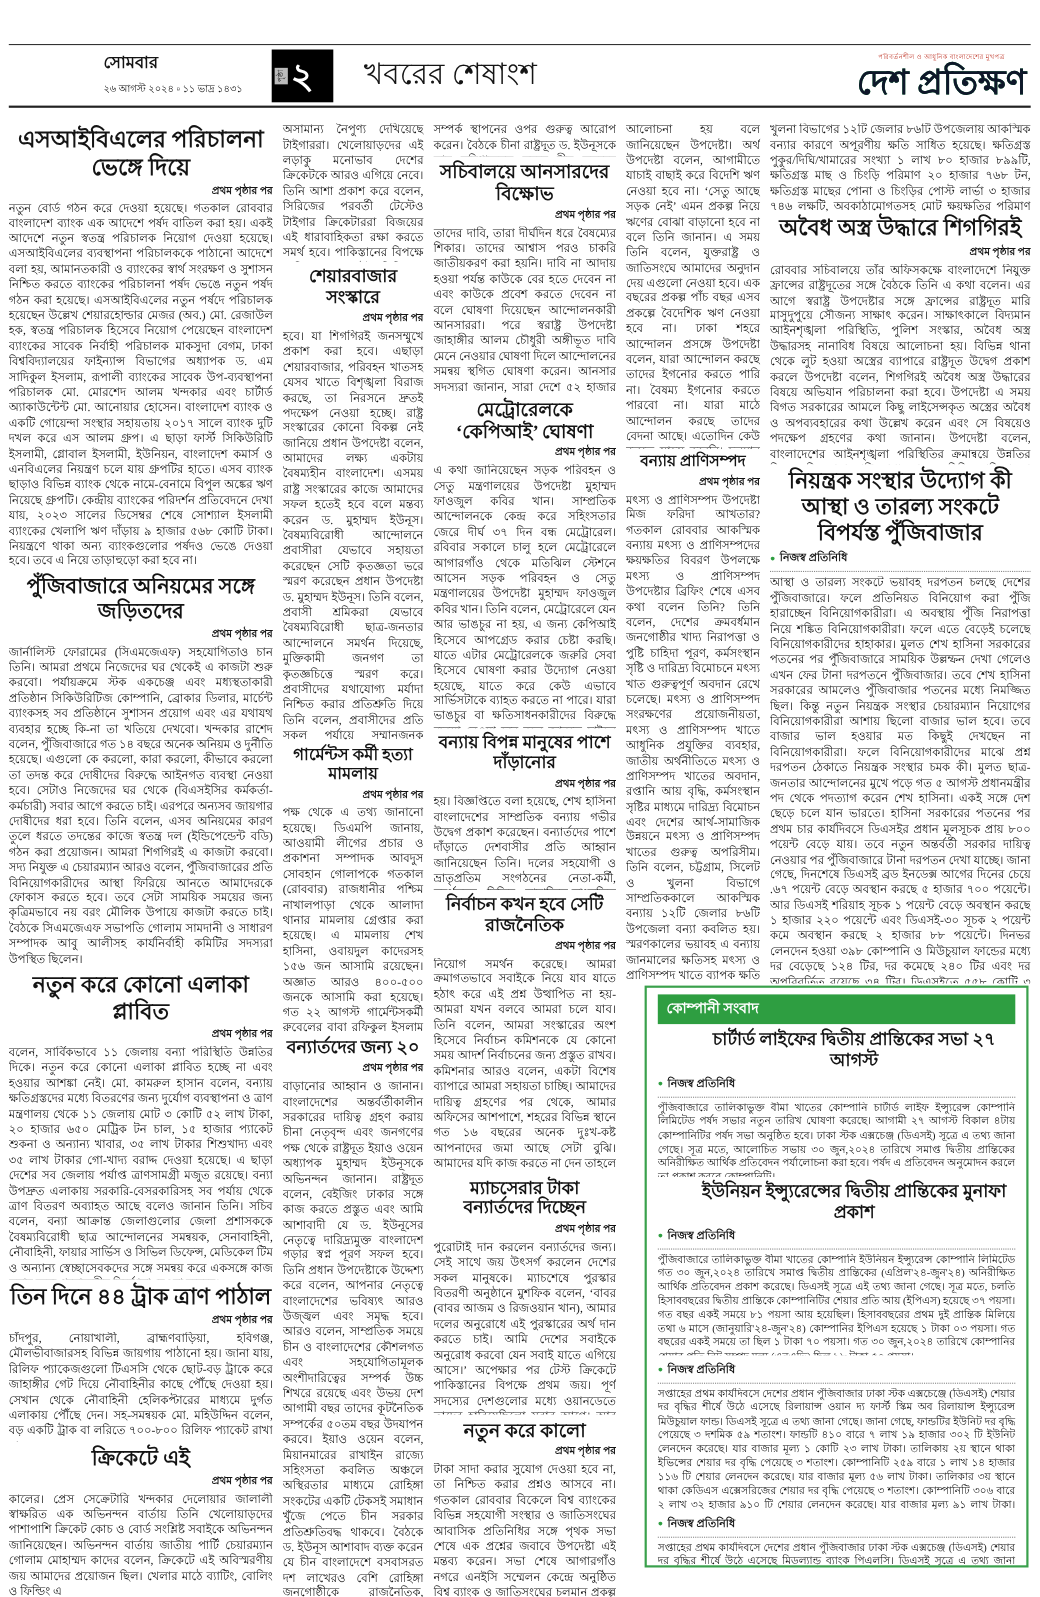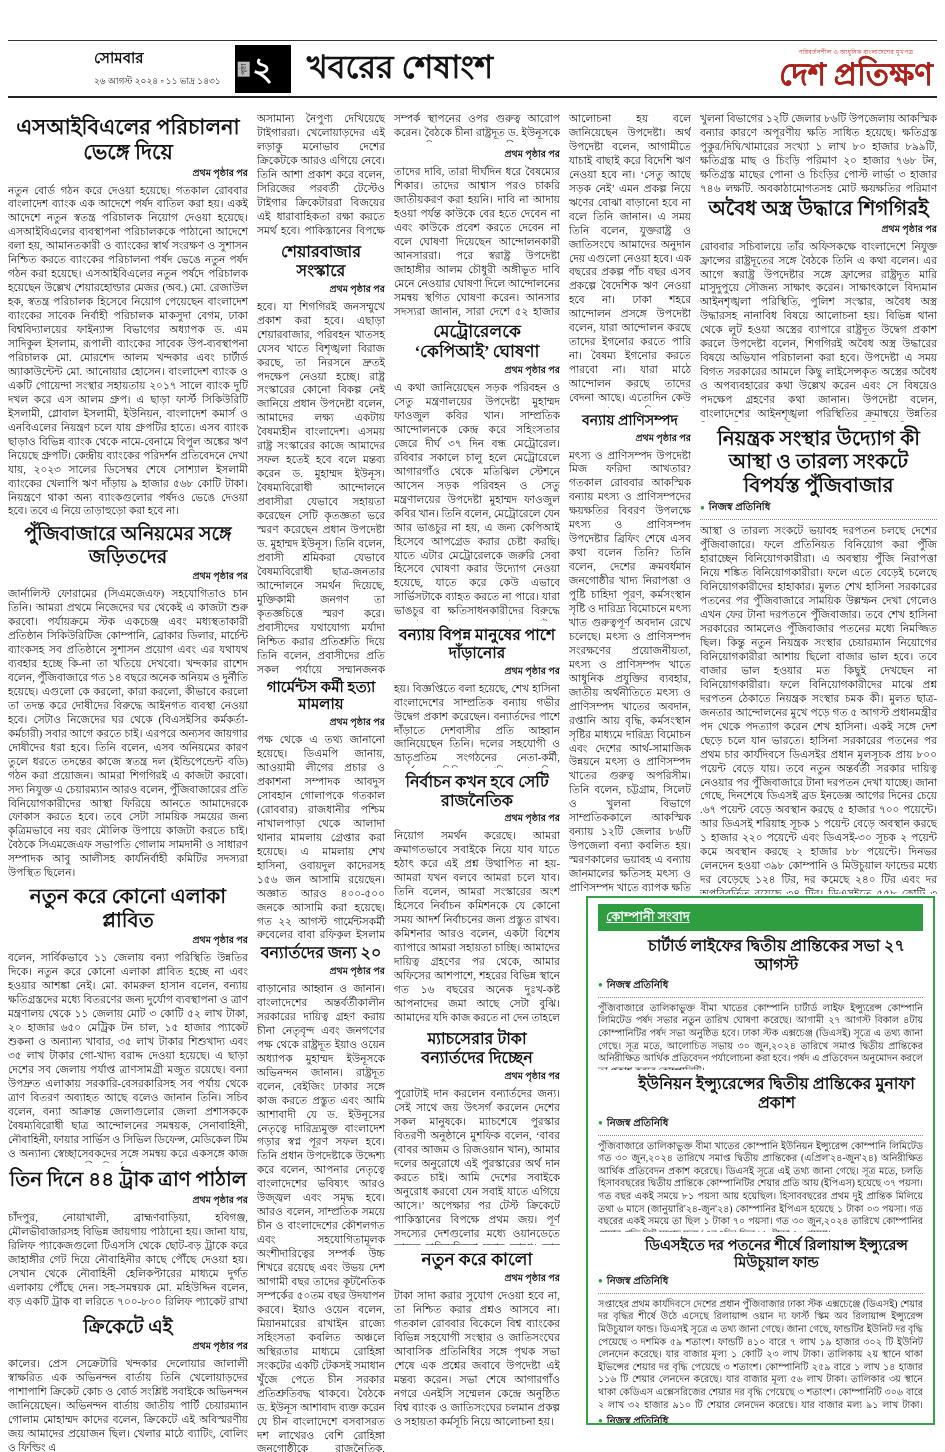--- a/index.html
+++ b/index.html
@@ -1,50 +1,50 @@
 <!DOCTYPE html>
 <html><head>
 <meta charset="utf-8">
 <style>
   html,body{margin:0;padding:0;background:#fff;}
   .page{position:relative;width:945px;height:1452px;background:#fff;overflow:hidden;
         font-family:"Liberation Serif","DejaVu Serif",serif;color:#141414;}
   .masthead{position:absolute;left:8px;right:8px;top:40px;height:58px;
         border-top:1px solid #333;border-bottom:2px solid #222;
-        display:flex;align-items:center;box-sizing:border-box;}
+        display:flex;align-items:center;box-sizing:border-box;gap:12px;}
   .dateblock{margin-left:86px;line-height:1.1;}
   .day{font-weight:bold;font-size:15px;}
   .date{font-size:9px;margin-top:10px;}
   .pagebox{width:56px;height:48px;background:#000;color:#fff;margin-left:14px;position:relative;
         display:flex;align-items:center;justify-content:center;flex:0 0 auto;}
   .pageword{position:absolute;left:1px;top:50%;transform:translateY(-50%) rotate(-90deg);
         font-size:7px;color:#111;background:#bbb;padding:0 2px;}
   .pagenum{font-size:32px;font-weight:bold;line-height:1;}
-  .section{font-size:32px;font-weight:bold;margin-left:16px;white-space:nowrap;}
+  .section{font-size:27px;font-weight:normal;margin-left:16px;white-space:nowrap;}
   .logoblock{margin-left:auto;margin-right:4px;text-align:center;}
   .tagline{font-size:6px;color:#c0392b;letter-spacing:.4px;margin-bottom:1px;}
-  .papername{font-size:31px;font-weight:bold;color:#b91c1c;line-height:1;
+  .papername{font-size:31px;font-weight:bold;color:#0f172a;line-height:1;
         text-shadow:0 0 0 #0b7a33;}
   .body{position:absolute;left:8px;top:112px;width:929px;height:1348px;}
   .col{position:absolute;top:0;overflow:hidden;}
   .colA{left:0;width:240px;height:1348px;}
   .colB{left:249px;width:128px;height:1348px;}
   .colC{left:386px;width:166px;height:1348px;}
   .colD{left:561px;width:122px;height:782px;}
   .colE{left:692px;width:237px;height:782px;}
   .hl{font-weight:bold;text-align:center;line-height:1.18;margin:3px 0 1px;}
   .sub{text-align:right;font-weight:bold;font-size:9.5px;margin:0 0 3px;}
   .bd{font-size:10.5px;line-height:1.33;text-align:justify;margin:0 0 5px;overflow:hidden;}
   .byline{font-size:10px;font-weight:bold;border-bottom:1px dotted #888;
         padding-bottom:3px;margin:2px 0 4px;display:flex;gap:4px;align-items:center;}
   .dot{color:#2e9e41;font-size:8px;line-height:1;}
   .companybox{position:absolute;left:578px;top:784px;width:349px;height:529px;
         border:2px solid #3aa04c;background:#fff;padding:6px 10px;box-sizing:border-box;overflow:hidden;}
   .boxhead{background:#2e9e41;color:#fff;font-weight:bold;font-size:13px;
-        padding:3px 8px;margin-bottom:6px;text-decoration:underline;}
+        padding:3px 8px;margin-bottom:6px;}
   .companybox .hl{margin-top:4px;margin-left:32px;}
   .companybox .bd{font-size:9.5px;}
 </style>
 </head>
 <body>
 
 <div class="page">
 
   <header class="masthead">
     <div class="dateblock">
@@ -111,20 +111,21 @@
         <div class="sub">প্রথম পৃষ্ঠার পর</div>
         <p class="bd">বাড়ানোর আহ্বান ও জানান। বাংলাদেশের অন্তর্বর্তীকালীন সরকারের দায়িত্ব গ্রহণ করায় চীনা নেতৃবৃন্দ এবং জনগণের পক্ষ থেকে রাষ্ট্রদূত ইয়াও ওয়েন অধ্যাপক মুহাম্মদ ইউনূসকে অভিনন্দন জানান। রাষ্ট্রদূত বলেন, বেইজিং ঢাকার সঙ্গে কাজ করতে প্রস্তুত এবং আমি আশাবাদী যে ড. ইউনূসের নেতৃত্বে দারিদ্র্যমুক্ত বাংলাদেশ গড়ার স্বপ্ন পূরণ সফল হবে। তিনি প্রধান উপদেষ্টাকে উদ্দেশ্য করে বলেন, আপনার নেতৃত্বে বাংলাদেশের ভবিষ্যৎ আরও উজ্জ্বল এবং সমৃদ্ধ হবে। আরও বলেন, সাম্প্রতিক সময়ে চীন ও বাংলাদেশের কৌশলগত এবং সহযোগিতামূলক অংশীদারিত্বের সম্পর্ক উচ্চ শিখরে রয়েছে এবং উভয় দেশ আগামী বছর তাদের কূটনৈতিক সম্পর্কের ৫০তম বছর উদযাপন করবে। ইয়াও ওয়েন বলেন, মিয়ানমারের রাখাইন রাজ্যে সহিংসতা কবলিত অঞ্চলে অস্থিরতার মাধ্যমে রোহিঙ্গা সংকটের একটি টেকসই সমাধান খুঁজে পেতে চীন সরকার প্রতিশ্রুতিবদ্ধ থাকবে। বৈঠকে ড. ইউনূস আশাবাদ ব্যক্ত করেন যে চীন বাংলাদেশে বসবাসরত দশ লাখেরও বেশি রোহিঙ্গা জনগোষ্ঠীকে রাজনৈতিক, আর্থিক ও মানবিক সহায়তা অব্যাহত রাখবে।</p>
       </article>
     </section>
 
     <section class="col colC">
       <article>
         <p class="bd" style="max-height:30px">সম্পর্ক স্থাপনের ওপর গুরুত্ব আরোপ করেন। বৈঠকে চীনা রাষ্ট্রদূত ড. ইউনূসকে তার সুবিধাজনক সময়ে চীন সফরের আমন্ত্রণ জানান।</p>
       </article>
       <article>
+        <h2 class="hl" style="font-size:17px">সচিবালয়ে আনসারদের বিক্ষোভ</h2>
         <div class="sub">প্রথম পৃষ্ঠার পর</div>
         <p class="bd" style="max-height:152px">তাদের দাবি, তারা দীর্ঘদিন ধরে বৈষম্যের শিকার। তাদের আশ্বাস পরও চাকরি জাতীয়করণ করা হয়নি। দাবি না আদায় হওয়া পর্যন্ত কাউকে বের হতে দেবেন না এবং কাউকে প্রবেশ করতে দেবেন না বলে ঘোষণা দিয়েছেন আন্দোলনকারী আনসাররা। পরে স্বরাষ্ট্র উপদেষ্টা জাহাঙ্গীর আলম চৌধুরী অঙ্গীভূত দাবি মেনে নেওয়ার ঘোষণা দিলে আন্দোলনের সমন্বয় স্থগিত ঘোষণা করেন। আনসার সদস্যরা জানান, সারা দেশে ৫২ হাজার ১৩০ জন অঙ্গীভূত আনসার সদস্য রয়েছেন। তাঁদের দাবির জন্য স্বরাষ্ট্র মন্ত্রণালয় থেকে সাত সদস্যের একটি কমিটি হয়েছে।</p>
       </article>
       <article>
         <h2 class="hl" style="font-size:17px">মেট্রোরেলকে ‘কেপিআই’ ঘোষণা</h2>
         <div class="sub">প্রথম পৃষ্ঠার পর</div>
         <p class="bd" style="max-height:240px">এ কথা জানিয়েছেন সড়ক পরিবহন ও সেতু মন্ত্রণালয়ের উপদেষ্টা মুহাম্মদ ফাওজুল কবির খান। সাম্প্রতিক আন্দোলনকে কেন্দ্র করে সহিংসতার জেরে দীর্ঘ ৩৭ দিন বন্ধ মেট্রোরেল। রবিবার সকালে চালু হলে মেট্রোরেলে আগারগাঁও থেকে মতিঝিল স্টেশনে আসেন সড়ক পরিবহন ও সেতু মন্ত্রণালয়ের উপদেষ্টা মুহাম্মদ ফাওজুল কবির খান। তিনি বলেন, মেট্রোরেলে যেন আর ভাঙচুর না হয়, এ জন্য কেপিআই হিসেবে আপগ্রেড করার চেষ্টা করছি। যাতে এটার মেট্রোরেলকে জরুরি সেবা হিসেবে ঘোষণা করার উদ্যোগ নেওয়া হয়েছে, যাতে করে কেউ এভাবে সার্ভিসটাকে ব্যাহত করতে না পারে। যারা ভাঙচুর বা ক্ষতিসাধনকারীদের বিরুদ্ধে ব্যবস্থা নেওয়া হবে বলে জানতে চাইলে সড়ক উপদেষ্টা বলেন, মেট্রোরেলের সংশ্লিষ্টদের সঙ্গে অন্যান্য লাইনগুলো চালুর ব্যাপারে আমরা কাজ করছি। জাপানের রাষ্ট্রদূত আমার সঙ্গে দেখা করতে আসবেন। মিরপুর ১০ স্টেশন কীভাবে চালু করা যায় সে ব্যাপারে আমরা এমডিকে বলেছি ক্ষয়ক্ষতি কী হয়েছে এটা নির্ধারণ করতে।</p>
       </article>
       <article>
         <h2 class="hl" style="font-size:15.5px">বন্যায় বিপন্ন মানুষের পাশে দাঁড়ানোর</h2>
@@ -190,21 +191,20 @@
       </article>
       <article>
         <h2 class="hl" style="font-size:16px">ইউনিয়ন ইন্স্যুরেন্সের দ্বিতীয় প্রান্তিকের মুনাফা প্রকাশ</h2>
         <div class="byline">
           <span class="dot">●</span>
           <span>নিজস্ব প্রতিনিধি</span>
         </div>
         <p class="bd" style="max-height:92px">পুঁজিবাজারে তালিকাভুক্ত বীমা খাতের কোম্পানি ইউনিয়ন ইন্স্যুরেন্স কোম্পানি লিমিটেড গত ৩০ জুন,২০২৪ তারিখে সমাপ্ত দ্বিতীয় প্রান্তিকের (এপ্রিল'২৪-জুন'২৪) অনিরীক্ষিত আর্থিক প্রতিবেদন প্রকাশ করেছে। ডিএসই সূত্রে এই তথ্য জানা গেছে। সূত্র মতে, চলতি হিসাববছরের দ্বিতীয় প্রান্তিকে কোম্পানিটির শেয়ার প্রতি আয় (ইপিএস) হয়েছে ৩৭ পয়সা। গত বছর একই সময়ে ৮১ পয়সা আয় হয়েছিল। হিসাববছরের প্রথম দুই প্রান্তিক মিলিয়ে তথা ৬ মাসে (জানুয়ারি'২৪-জুন'২৪) কোম্পানির ইপিএস হয়েছে ১ টাকা ০৩ পয়সা। গত বছরের একই সময়ে তা ছিল ১ টাকা ৭০ পয়সা। গত ৩০ জুন,২০২৪ তারিখে কোম্পানির শেয়ার প্রতি নিট সম্পদ মূল্য (এনএভি) ছিল ১৮ টাকা ৫০ পয়সা।</p>
       </article>
       <article>
-        <h2 class="hl" style="font-size:14.5px">ডিএসইতে দর পতনের শীর্ষে রিলায়ান্স ইন্স্যুরেন্স মিউচুয়াল ফান্ড</h2>
         <div class="byline">
           <span class="dot">●</span>
           <span>নিজস্ব প্রতিনিধি</span>
         </div>
         <p class="bd" style="max-height:110px">সপ্তাহের প্রথম কার্যদিবসে দেশের প্রধান পুঁজিবাজার ঢাকা স্টক এক্সচেঞ্জে (ডিএসই) শেয়ার দর বৃদ্ধির শীর্ষে উঠে এসেছে রিলায়ান্স ওয়ান দ্য ফার্স্ট স্কিম অব রিলায়ান্স ইন্স্যুরেন্স মিউচুয়াল ফান্ড। ডিএসই সূত্রে এ তথ্য জানা গেছে। জানা গেছে, ফান্ডটির ইউনিট দর বৃদ্ধি পেয়েছে ৩ দশমিক ৫৯ শতাংশ। ফান্ডটি ৪১০ বারে ৭ লাখ ১৯ হাজার ৩০২ টি ইউনিট লেনদেন করেছে। যার বাজার মূল্য ১ কোটি ২৩ লাখ টাকা। তালিকায় ২য় স্থানে থাকা ইভিন্সের শেয়ার দর বৃদ্ধি পেয়েছে ৩ শতাংশ। কোম্পানিটি ২৫৯ বারে ১ লাখ ১৪ হাজার ১১৬ টি শেয়ার লেনদেন করেছে। যার বাজার মূল্য ৫৬ লাখ টাকা। তালিকার ৩য় স্থানে থাকা কেডিএস এক্সেসরিজের শেয়ার দর বৃদ্ধি পেয়েছে ৩ শতাংশ। কোম্পানিটি ৩০৬ বারে ২ লাখ ৩২ হাজার ৯১০ টি শেয়ার লেনদেন করেছে। যার বাজার মূল্য ৯১ লাখ টাকা। তালিকায় থাকা অন্যান্য কোম্পানিগুলোর মধ্যে: আরডি ফুডের ৩ শতাংশ, এটলাস বাংলাদেশের ২.৯৯ শতাংশ, পেপার প্রসেসিংয়ের ২.৯৯ শতাংশ, নিত্রা ইনফিউশনের ২.৯৯ শতাংশ, সোনালী আঁশের ২.৯৮ শতাংশ, সোনালী পেপারের ২.৯৮ শতাংশ এবং নাভানা ফার্মাসিউটিক্যালস পিএলসির ২.৯৮ শতাংশ দর কমেছে।</p>
       </article>
       <article>
         <div class="byline">
           <span class="dot">●</span>
           <span>নিজস্ব প্রতিনিধি</span>

